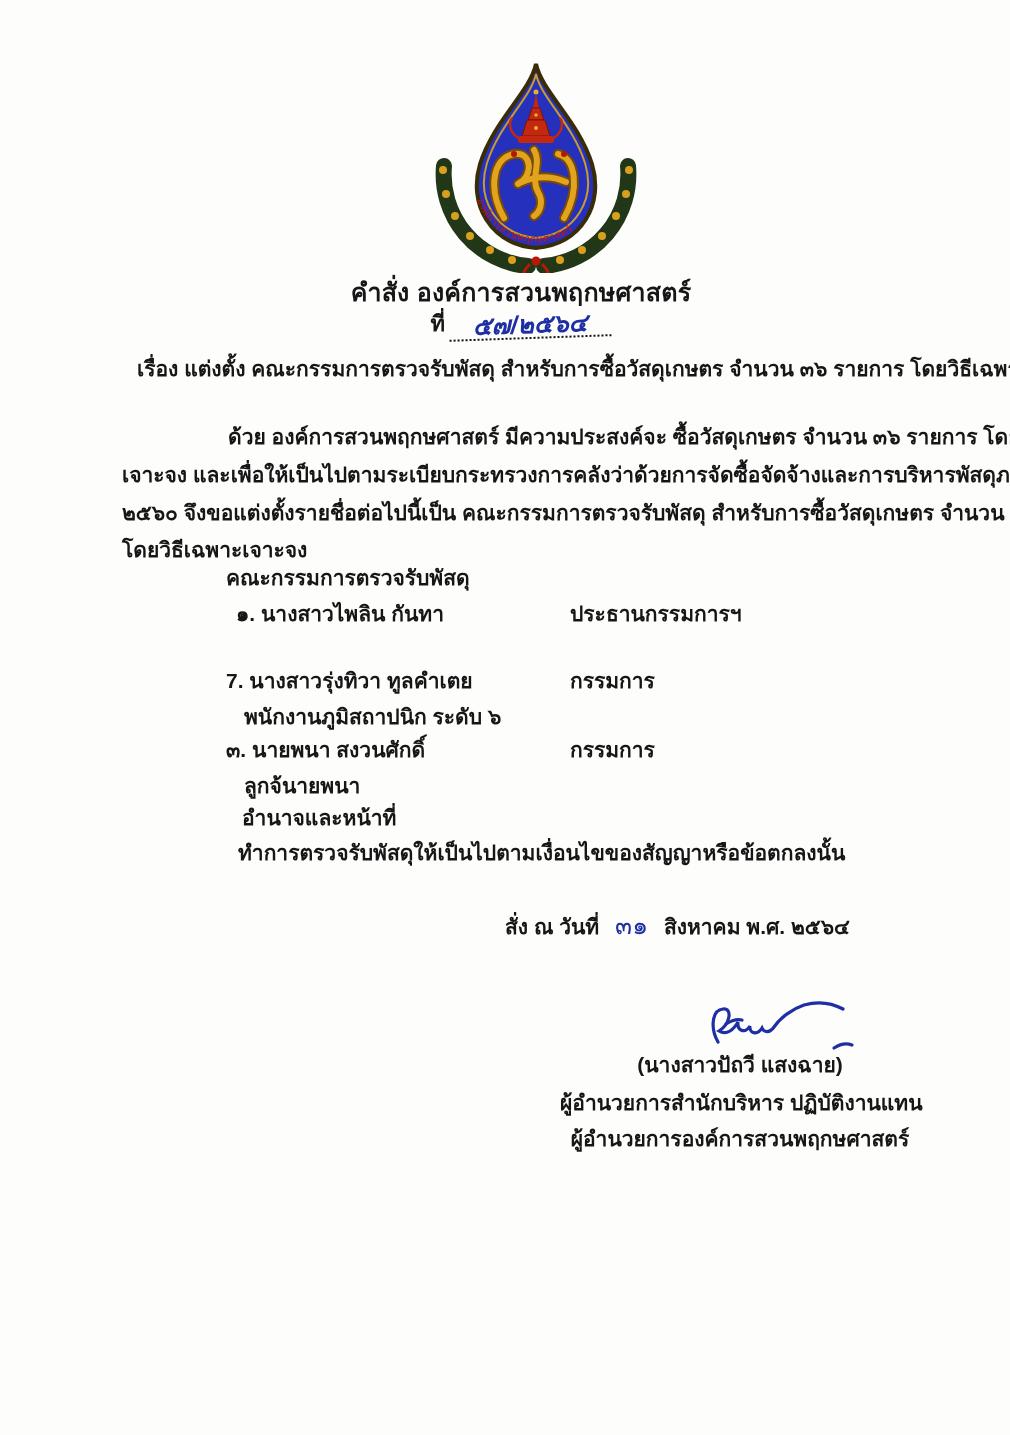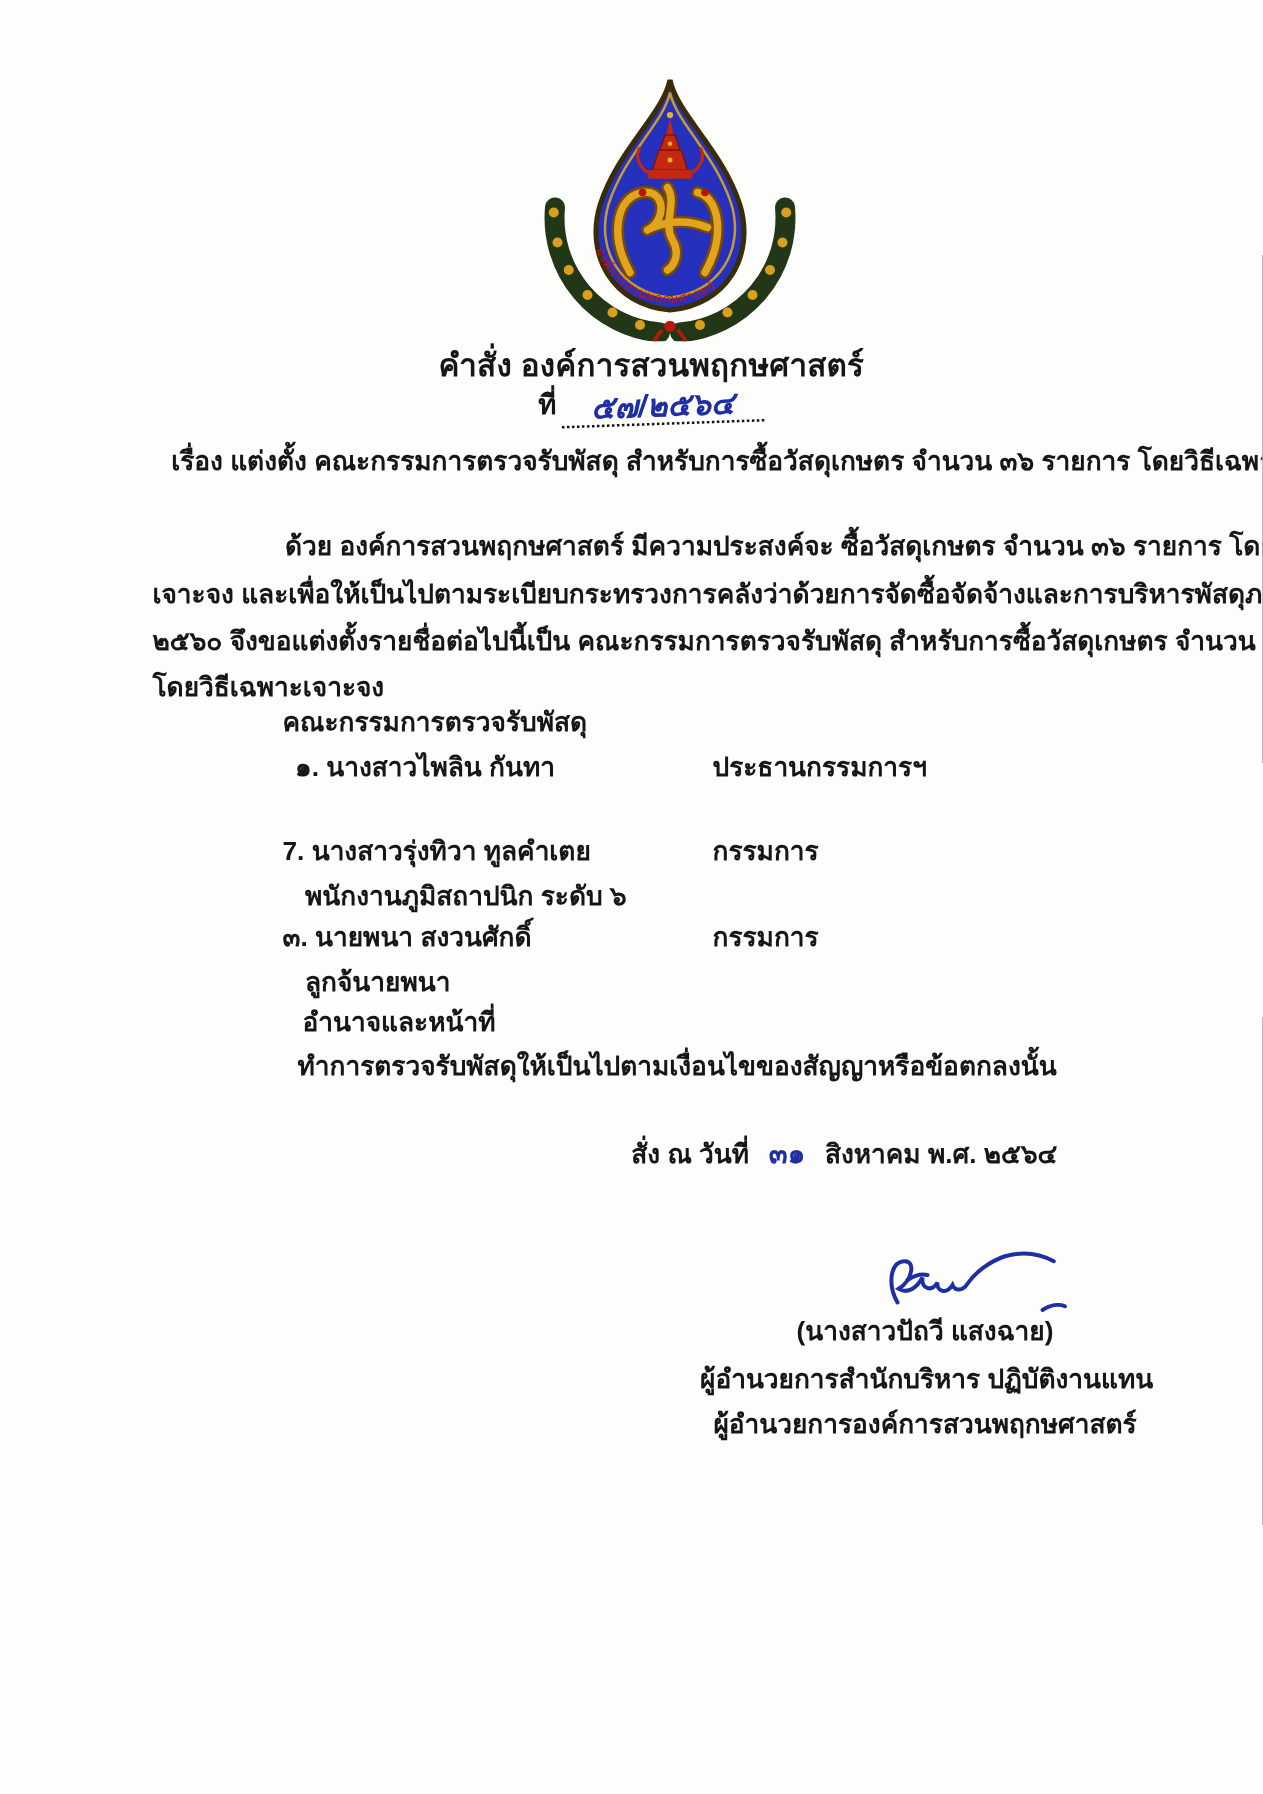--- a/index.html
+++ b/index.html
@@ -26,21 +26,21 @@
   .order-num{
     display:inline-block;
     min-width:150px;
     text-align:center;
     font-size:25px;
     border-bottom:2.5px dotted #111;
     padding:0 6px 0px 6px;
     line-height:1.05;
     transform:rotate(-2deg) translateY(2px);
   }
-  .date-day{font-size:22px;font-style:normal;font-weight:700;padding:0 10px;}
+  .date-day{font-size:25px;font-style:normal;font-weight:400;padding:0 10px;}
   .signer-block{left:560px;width:360px;text-align:center;}
   svg{display:block;}
 </style>
 </head>
 <body>
 
 <div class="page">
 
   <svg class="abs" style="left:430px;top:58px;" width="212" height="215" viewBox="0 0 212 215">
 

